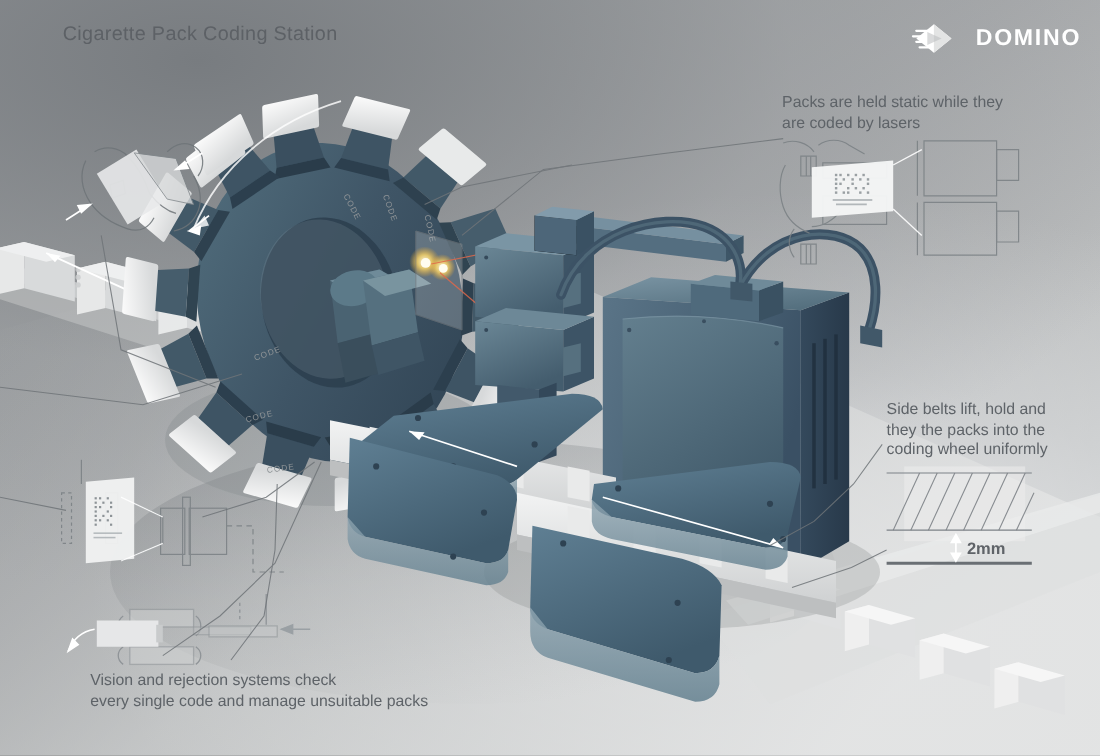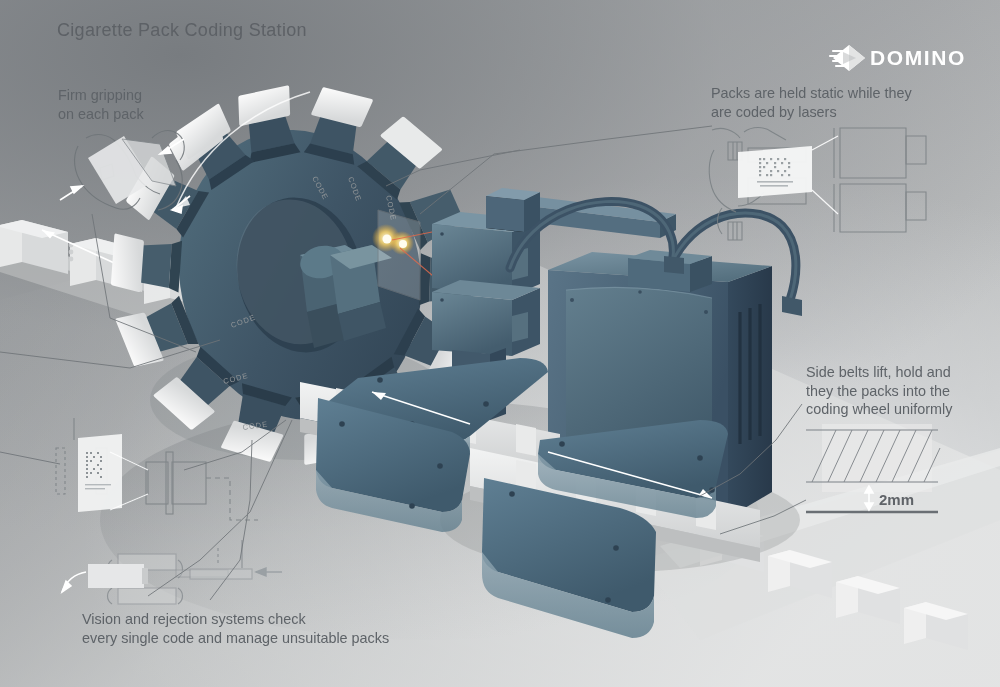--- a/index.html
+++ b/index.html
@@ -20,21 +20,21 @@
     letter-spacing:.3px;font-weight:400;white-space:nowrap;
   }
   .note{position:absolute;font-size:14.4px;line-height:18.5px;color:#5e6368;white-space:pre-line;}
   #n-grip{left:58px;top:86px;}
   #n-laser{left:711px;top:84px;}
   #n-belt{left:806px;top:363px;}
   #n-vision{left:58px;top:610px;margin-left:24px;}
   .dim-lbl{position:absolute;left:879px;top:491px;font-size:15px;color:#5f6368;font-weight:bold;}
 
   
-  #logo{position:absolute;left:832px;top:21px;display:flex;align-items:center;gap:4px;margin-top:23px;}
+  #logo{position:absolute;left:832px;top:21px;display:flex;align-items:center;gap:21px;}
   #logo .wd{font-size:21px;font-weight:700;color:#fff;letter-spacing:1.6px;}
 </style>
 </head>
 <body>
 
 <div id="stage">
 
   <svg class="lyr" viewBox="0 0 1000 687">
     <defs>
       <linearGradient id="floorG" x1="0" y1="0" x2="1" y2="0.5">
@@ -677,22 +677,20 @@
         <line x1="1" y1="7" x2="11" y2="7"></line>
         <line x1="-2" y1="12" x2="8" y2="12"></line>
         <line x1="1" y1="17" x2="9" y2="17"></line>
         <line x1="4" y1="22" x2="12" y2="22"></line>
       </g>
       <polygon points="11,8 24,14 11,20" fill="#b9bcbd" opacity=".55"></polygon>
     </svg>
     <span class="wd">DOMINO</span>
   </div>
 
-  <div class="note" id="n-grip">Firm gripping
-on each pack</div>
   <div class="note" id="n-laser">Packs are held static while they
 are coded by lasers</div>
   <div class="note" id="n-belt">Side belts lift, hold and
 they the packs into the
 coding wheel uniformly</div>
   <div class="note" id="n-vision">Vision and rejection systems check
 every single code and manage unsuitable packs</div>
   <div class="dim-lbl">2mm</div>
 
 </div>

